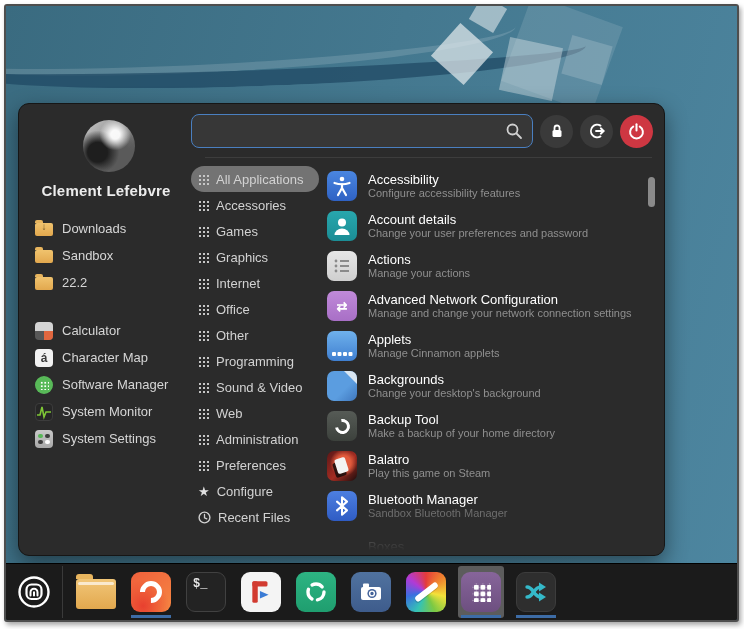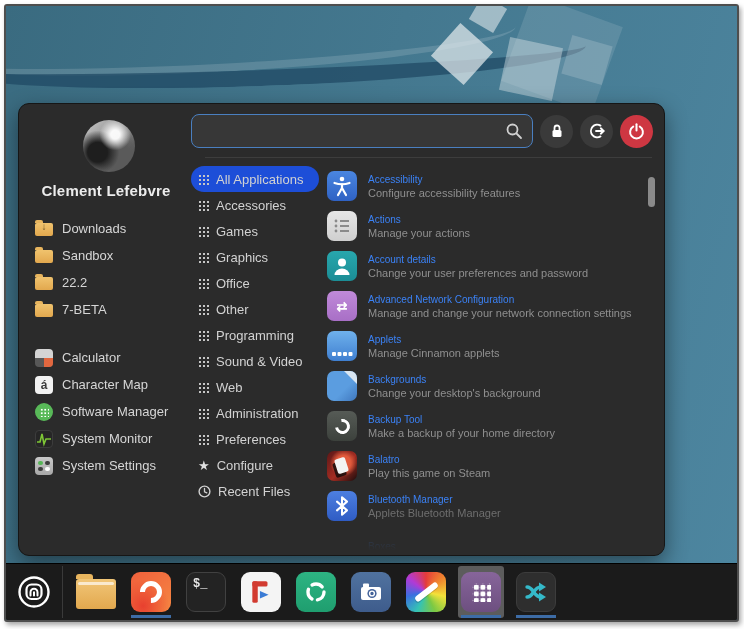--- a/index.html
+++ b/index.html
@@ -70,30 +70,30 @@
   .searchwrap svg{position:absolute;right:10px;top:8px;}
   .rbtn{width:33px;height:33px;border-radius:50%;border:none;background:#3a3a3a;flex:none;
     display:flex;align-items:center;justify-content:center;cursor:pointer;padding:0;}
   .rbtn.power{background:#ce3742;}
   .divider{border-top:1px solid #3d3d3d;margin:9px 12px 0 18px;}
   .content{display:flex;flex:1;padding-top:8px;overflow:hidden;}
   
   .cats{width:132px;flex:none;padding-left:4px;}
   .cat{display:flex;align-items:center;gap:7px;height:26px;padding:0 8px 0 7px;border-radius:14px;
     font-size:13px;color:#d2d2d2;white-space:nowrap;cursor:default;}
-  .cat.selected{background:#1d4ed8;}
+  .cat.selected{background:#737373;}
   .cat-grid{width:11px;height:11px;flex:none;
     background-image:radial-gradient(#c6c6c6 1.2px,transparent 1.45px);background-size:4px 4px;}
   .cat-star{font-size:13px;color:#e0e0e0;line-height:11px;flex:none;}
   
   .apps{flex:1;padding-left:8px;position:relative;}
   .app{display:flex;align-items:center;gap:11px;height:40px;cursor:default;}
   .aicon{width:30px;height:30px;border-radius:7px;flex:none;position:relative;overflow:hidden;
     display:flex;align-items:center;justify-content:center;}
-  .aname{font-size:10px;color:#3b82f6;line-height:15px;}
+  .aname{font-size:13px;color:#ffffff;line-height:15px;}
   .adesc{font-size:11px;color:#8f8f8f;line-height:13px;text-align:center;}
   .adesc.dim{color:#6e6e6e;}
   .a-access{background:linear-gradient(#4a86e0,#2f62c4);}
   .a-account{background:linear-gradient(#28a7ad,#1b8d95);}
   .a-actions{background:linear-gradient(#e6e6e6,#cfcfcf);}
   .a-advnet{background:linear-gradient(#c08ad9,#a86fc6);color:#fff;font-size:13px;font-weight:bold;}
   .a-applets{background:linear-gradient(#6fb1ec,#3f7fd0);}
   .a-applets .dots{position:absolute;left:5px;bottom:5px;width:4px;height:4px;border-radius:1px;background:#fff;
     box-shadow:5.5px 0 0 #fff,11px 0 0 #fff,16.5px 0 0 #fff;}
   .a-bg{background:linear-gradient(135deg,#5b9de0 60%,#3f77bd);}
@@ -172,24 +172,20 @@
         <span class="slabel">Downloads</span>
       </div>
       <div class="side-item">
         <span class="folder"></span>
         <span class="slabel">Sandbox</span>
       </div>
       <div class="side-item">
         <span class="folder"></span>
         <span class="slabel">22.2</span>
       </div>
-      <div class="side-item">
-        <span class="folder"></span>
-        <span class="slabel">7-BETA</span>
-      </div>
 
       <div class="group-gap"></div>
 
       <div class="side-item">
         <span class="sic ic-calc"></span>
         <span class="slabel">Calculator</span>
       </div>
       <div class="side-item">
         <span class="sic ic-charmap">á</span>
         <span class="slabel">Character Map</span>
@@ -257,20 +253,24 @@
           <div class="cat">
             <span class="cat-grid"></span>
             <span>Games</span>
           </div>
           <div class="cat">
             <span class="cat-grid"></span>
             <span>Graphics</span>
           </div>
           <div class="cat">
             <span class="cat-grid"></span>
+            <span>Internet</span>
+          </div>
+          <div class="cat">
+            <span class="cat-grid"></span>
             <span>Office</span>
           </div>
           <div class="cat">
             <span class="cat-grid"></span>
             <span>Other</span>
           </div>
           <div class="cat">
             <span class="cat-grid"></span>
             <span>Programming</span>
           </div>
@@ -311,51 +311,51 @@
               <svg width="22" height="22" viewBox="0 0 22 22">
                   <circle cx="11" cy="4" r="2.3" fill="#fff"></circle>
                   <path d="M3.5 8 Q11 10.5 18.5 8" fill="none" stroke="#fff" stroke-width="2.2" stroke-linecap="round"></path>
                   <line x1="11" y1="8.5" x2="11" y2="13" stroke="#fff" stroke-width="2.2"></line>
                   <path d="M11 13 L7 20 M11 13 L15 20" stroke="#fff" stroke-width="2.2" stroke-linecap="round" fill="none"></path>
                 </svg>
             </span>
             <span class="atext">
               <div class="aname">Accessibility</div>
               <div class="adesc">Configure accessibility features</div>
+            </span>
+          </div>
+          <div class="app">
+            <span class="aicon a-account">
+              <svg width="22" height="22" viewBox="0 0 22 22">
+                  <circle cx="11" cy="7.5" r="4" fill="#fff"></circle>
+                  <path d="M3.5 20 a7.5 6.5 0 0 1 15 0 z" fill="#fff"></path>
+                </svg>
+            </span>
+            <span class="atext">
+              <div class="aname">Account details</div>
+              <div class="adesc">Change your user preferences and password</div>
             </span>
           </div>
           <div class="app">
             <span class="aicon a-actions">
               <svg width="22" height="22" viewBox="0 0 22 22">
                   <circle cx="5" cy="6" r="1.4" fill="#8a8a8a"></circle>
                   <circle cx="5" cy="11" r="1.4" fill="#8a8a8a"></circle>
                   <circle cx="5" cy="16" r="1.4" fill="#8a8a8a"></circle>
                   <line x1="9" y1="6" x2="18" y2="6" stroke="#8a8a8a" stroke-width="1.8"></line>
                   <line x1="9" y1="11" x2="18" y2="11" stroke="#8a8a8a" stroke-width="1.8"></line>
                   <line x1="9" y1="16" x2="18" y2="16" stroke="#8a8a8a" stroke-width="1.8"></line>
                 </svg>
             </span>
             <span class="atext">
               <div class="aname">Actions</div>
               <div class="adesc">Manage your actions</div>
             </span>
           </div>
           <div class="app">
-            <span class="aicon a-account">
-              <svg width="22" height="22" viewBox="0 0 22 22">
-                  <circle cx="11" cy="7.5" r="4" fill="#fff"></circle>
-                  <path d="M3.5 20 a7.5 6.5 0 0 1 15 0 z" fill="#fff"></path>
-                </svg>
-            </span>
-            <span class="atext">
-              <div class="aname">Account details</div>
-              <div class="adesc">Change your user preferences and password</div>
-            </span>
-          </div>
-          <div class="app">
             <span class="aicon a-advnet">⇄</span>
             <span class="atext">
               <div class="aname">Advanced Network Configuration</div>
               <div class="adesc">Manage and change your network connection settings</div>
             </span>
           </div>
           <div class="app">
             <span class="aicon a-applets">
                 <span class="dots"></span>
               </span>
@@ -388,21 +388,21 @@
             </span>
           </div>
           <div class="app">
             <span class="aicon a-bt">
               <svg width="18" height="20" viewBox="0 0 14 16">
                   <polyline points="3,4.5 11,11.5 7,15 7,1 11,4.5 3,11.5" fill="none" stroke="#fff" stroke-width="1.6" stroke-linejoin="round" stroke-linecap="round"></polyline>
                 </svg>
             </span>
             <span class="atext">
               <div class="aname">Bluetooth Manager</div>
-              <div class="adesc dim">Applets Bluetooth Manager</div>
+              <div class="adesc dim">Sandbox Bluetooth Manager</div>
             </span>
           </div>
           <div class="app partial">
             <span class="aicon"></span>
             <span class="atext">
               <div class="aname">Boxes</div>
             </span>
           </div>
           <div class="fadeout"></div>
         </div>

